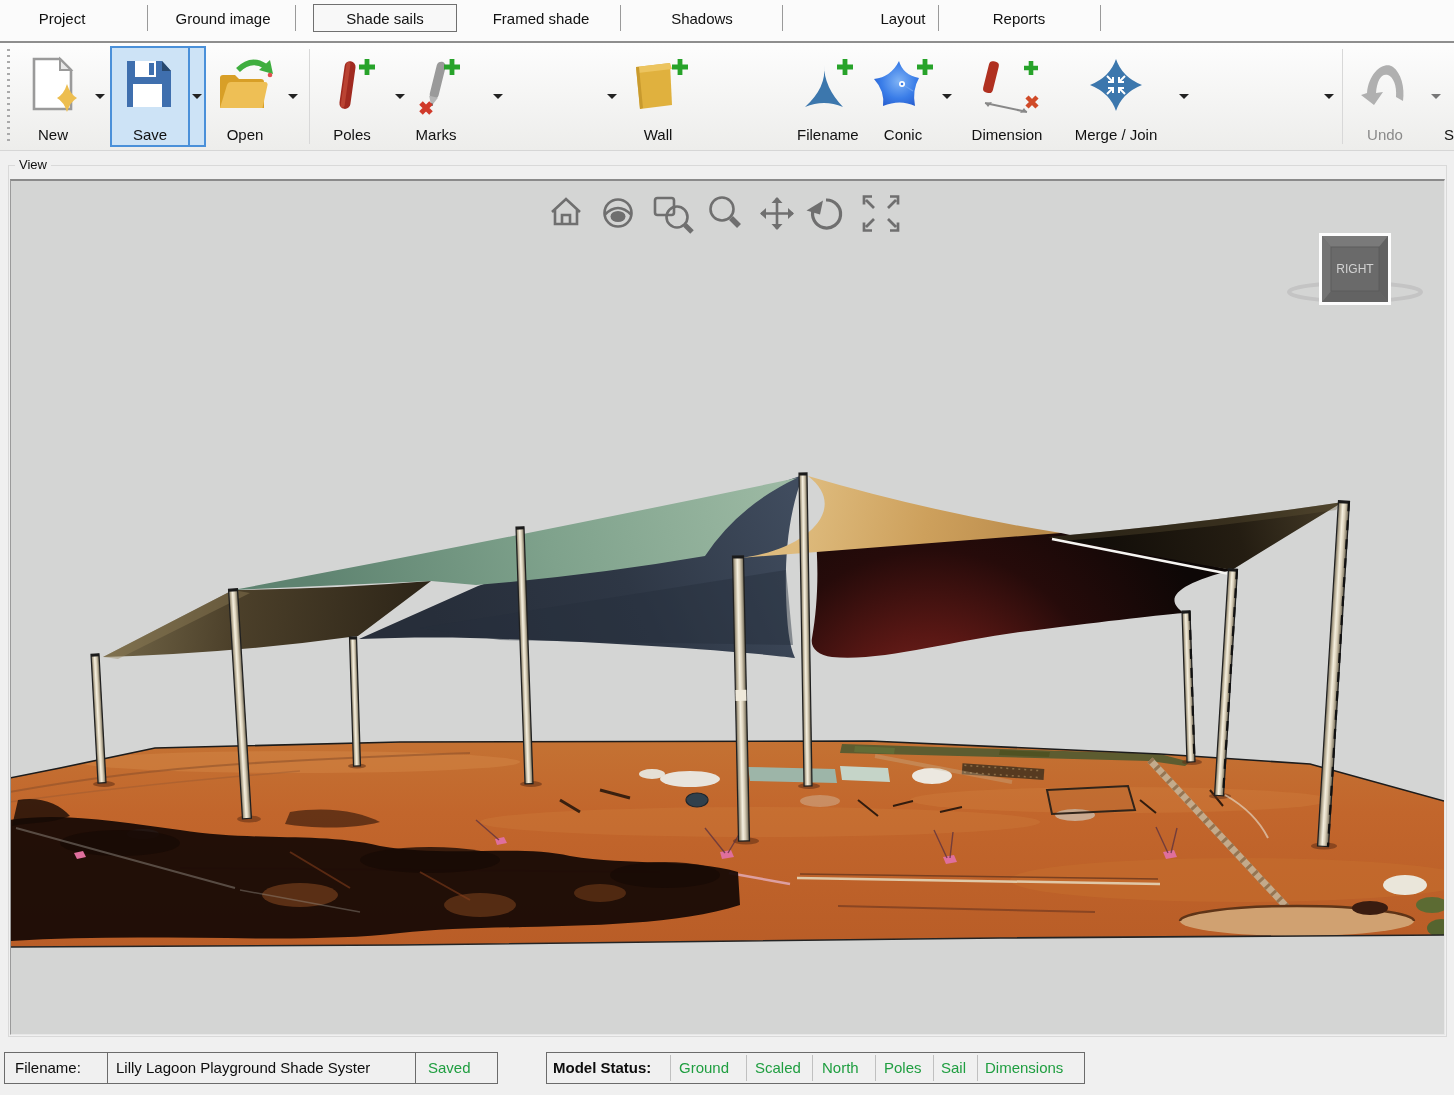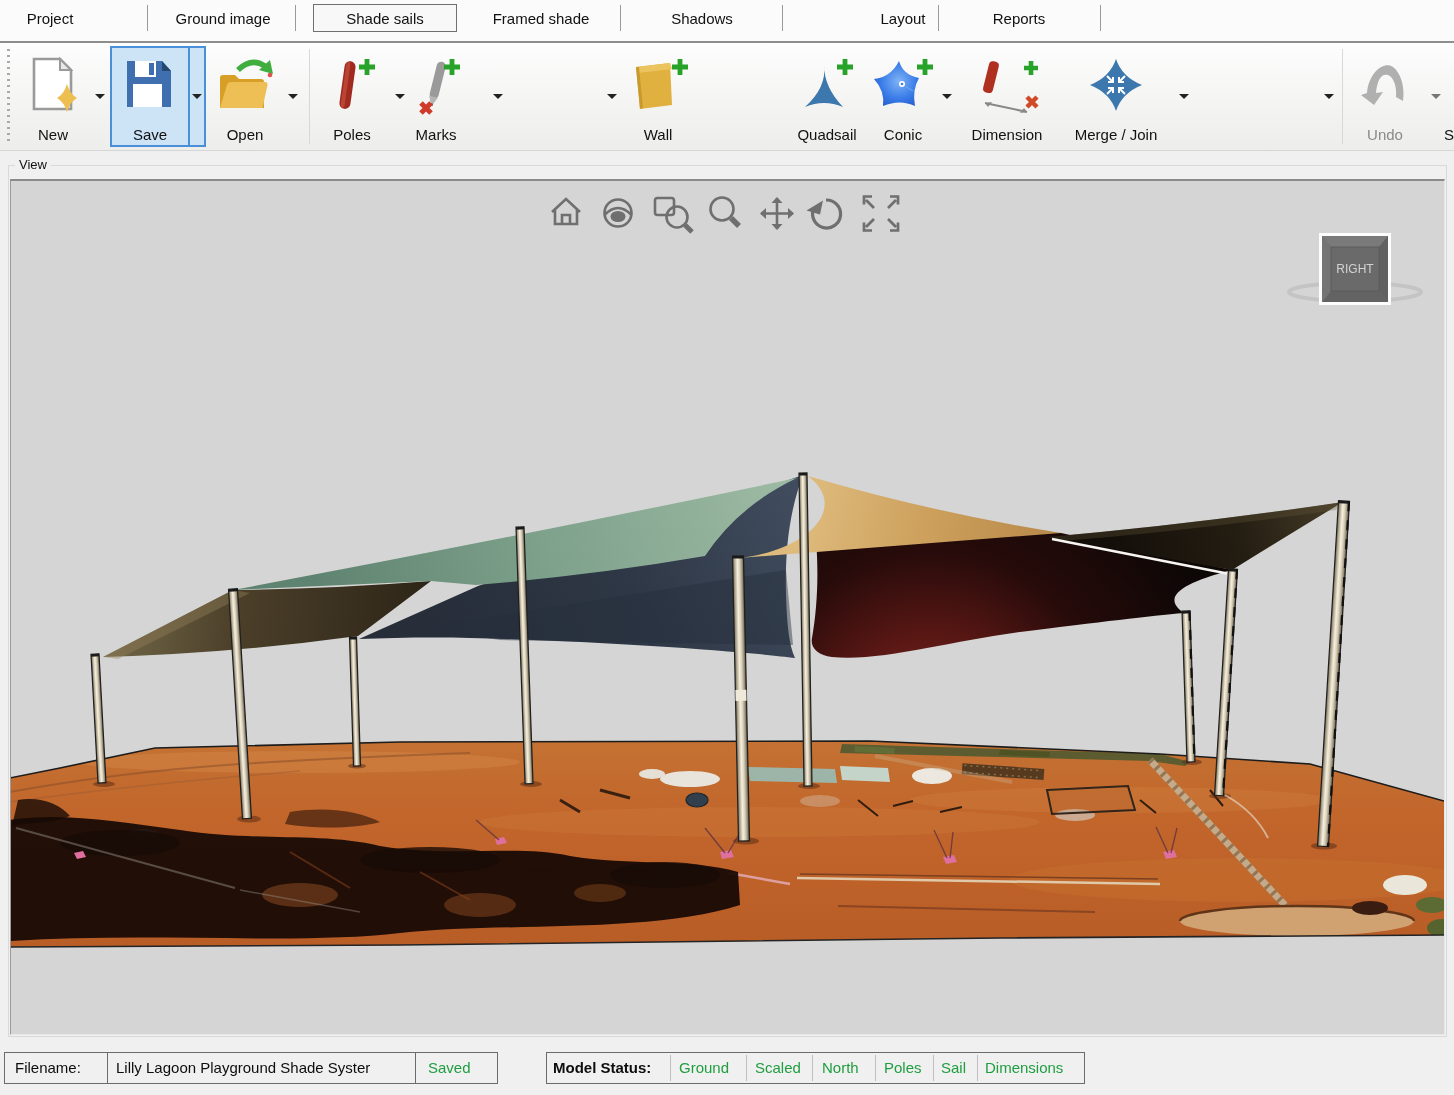--- a/index.html
+++ b/index.html
@@ -34,21 +34,21 @@
 .st { position:absolute; top:1059px; font-size:15px; color:#0d0d0d; white-space:nowrap; }
 .sg { color:#1f9e40; }
 .ssep { position:absolute; top:1052px; width:1px; height:32px; background:#6b6b6b; }
 .lsep { position:absolute; top:1055px; width:1px; height:26px; background:#c0c0c0; }
 </style>
 </head>
 <body>
 
 <div class="tabrow"></div>
 <div class="tabsel"></div>
-<div class="tab" style="left:10px;width:80px;">Project</div>
+<div class="tab" style="left:22px;width:80px;">Project</div>
 <div class="tab" style="left:173px;width:100px;">Ground image</div>
 <div class="tab" style="left:335px;width:100px;">Shade sails</div>
 <div class="tab" style="left:491px;width:100px;">Framed shade</div>
 <div class="tab" style="left:652px;width:100px;">Shadows</div>
 <div class="tab" style="left:853px;width:100px;">Layout</div>
 <div class="tab" style="left:969px;width:100px;">Reports</div>
 <div class="tabdiv" style="left:147px;"></div>
 <div class="tabdiv" style="left:295px;"></div>
 <div class="tabdiv" style="left:620px;"></div>
 <div class="tabdiv" style="left:782px;"></div>
@@ -133,21 +133,21 @@
 </svg>
 <div class="tlabel">Wall</div>
 </div>
 
 
 <div class="tbtn" style="left:797px;width:60px;">
 <svg width="60" height="64" viewBox="0 0 60 64">
   <path d="M27 12 Q30 34 8 54 Q27 46 46 54 Q27 34 27 12 z" fill="#3c77ad"></path>
   <path d="M48 6 v16 M40 14 h16" stroke="#27a32a" stroke-width="4.8"></path>
 </svg>
-<div class="tlabel">Quadsail</div>
+<div class="tlabel">Filename</div>
 </div>
 
 <div class="tbtn" style="left:868px;width:70px;">
 <svg width="70" height="64" viewBox="0 0 70 64">
   <defs>
           <radialGradient id="cg" cx="0.55" cy="0.45" r="0.7">
     <stop offset="0" stop-color="#7fb3f5"></stop>
             <stop offset="0.55" stop-color="#3a7de8"></stop>
             <stop offset="1" stop-color="#2255c8"></stop>
   </radialGradient>

